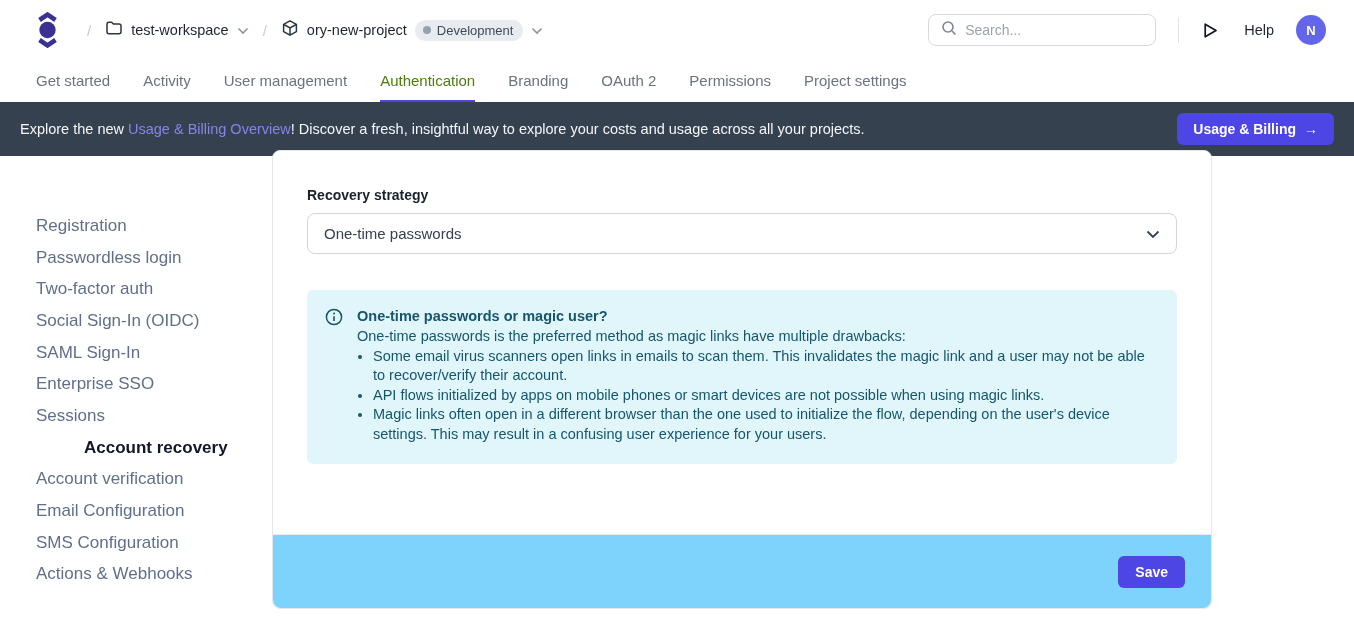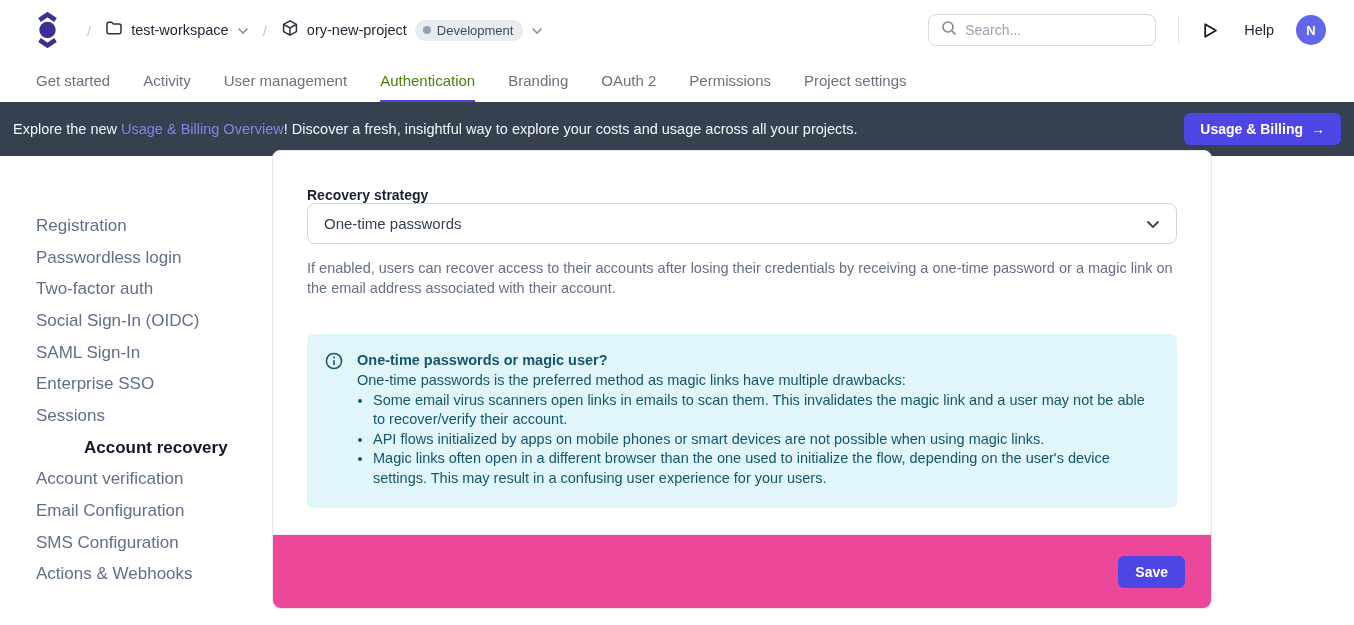--- a/index.html
+++ b/index.html
@@ -50,21 +50,21 @@
   }
   .tab {
     display:flex; align-items:center; font-size:15px; color:#6a7380;
     border-bottom:2px solid transparent; cursor:pointer; white-space:nowrap;
   }
   .tab.active { color:#4d7c0f; border-bottom-color:#4e46e4; }
 
   
   .banner {
     position:absolute; top:102px; left:0; width:1354px; height:54px;
-    background:#364150; display:flex; align-items:center; padding:0 13px;
+    background:#364150; display:flex; align-items:center; padding:0 20px;
   }
   .banner-text { font-size:14.5px; color:#f4f6f8; }
   .banner-link { color:#8784e6; cursor:pointer; }
   .banner-btn {
     margin-left:auto; background:#4e46e4; color:#fff; border:none; cursor:pointer;
     font-family:"Liberation Sans", sans-serif; font-size:14px; font-weight:700;
     padding:8px 16px; border-radius:6px; display:flex; align-items:center; gap:8px;
   }
 
   
@@ -76,39 +76,39 @@
   .side-item.active { color:#101828; font-weight:700;margin-left:48px; }
 
   
   .card {
     position:absolute; left:272px; top:150px; width:940px; height:459px;
     background:#fff; border:1px solid #e4e7ec; border-radius:8px;
   }
   .card-body { padding:36px 34px 0 34px; }
   .field-label { font-size:14px; font-weight:700; color:#19212e; }
   .select {
-    margin-top:0; height:41px; border:1px solid #d0d5dd; border-radius:8px;
+    margin-top:10px; height:41px; border:1px solid #d0d5dd; border-radius:8px;
     display:flex; align-items:center; padding:0 16px; cursor:pointer; background:#fff;
   }
   .select-value { font-size:15px; color:#344054; flex:1; }
   .field-desc { margin-top:14px; font-size:14.5px; line-height:20px; color:#667085; }
 
   .info-box {
     margin-top:36px; background:#e0f6fb; border-radius:6px;
     padding:17px 20px 20px 18px; display:flex; gap:14px; color:#15566d;
   }
   .info-icon { flex:0 0 auto; margin-top:1px; }
   .info-title { font-size:14.5px; font-weight:700; line-height:19.5px; }
   .info-intro { font-size:14.5px; line-height:19.5px; margin-top:0.5px; }
   .info-bullets { margin:0; padding-left:16px; }
   .info-bullets li { font-size:14.5px; line-height:19.5px; }
 
   .card-footer {
     position:absolute; left:0; right:0; bottom:0; height:74px;
-    background:#ec4899; border-top:1px solid #eaecf0;
+    background:#7dd3fc; border-top:1px solid #eaecf0;
     border-radius:0 0 8px 8px; display:flex; align-items:center;
     justify-content:flex-end; padding-right:26px;
   }
   .save-btn {
     background:#4e46e4; color:#fff; border:none; cursor:pointer;
     font-family:"Liberation Sans", sans-serif; font-size:14px; font-weight:700;
     padding:8px 17px; border-radius:6px;
   }
 </style>
 </head>
@@ -273,21 +273,20 @@
   <div class="card-body">
     <div class="field-label">Recovery strategy</div>
     <div class="select">
       <span class="select-value">One-time passwords</span>
       <span>
         <svg width="14" height="9" viewBox="0 0 14 9" fill="none">
             <path d="M1.5 1.5 L7 7 L12.5 1.5" stroke="#344054" stroke-width="1.8" fill="none"></path>
           </svg>
       </span>
     </div>
-    <p class="field-desc">If enabled, users can recover access to their accounts after losing their credentials by receiving a one-time password or a magic link on the email address associated with their account.</p>
 
     <div class="info-box">
       <span class="info-icon">
         <svg width="18" height="18" viewBox="0 0 18 18" fill="none">
           <circle cx="9" cy="9" r="7.6" stroke="#15566d" stroke-width="1.5"></circle>
           <circle cx="9" cy="5.6" r="1" fill="#15566d"></circle>
           <path d="M9 8.2 V13" stroke="#15566d" stroke-width="1.6"></path>
         </svg>
       </span>
       <div>

